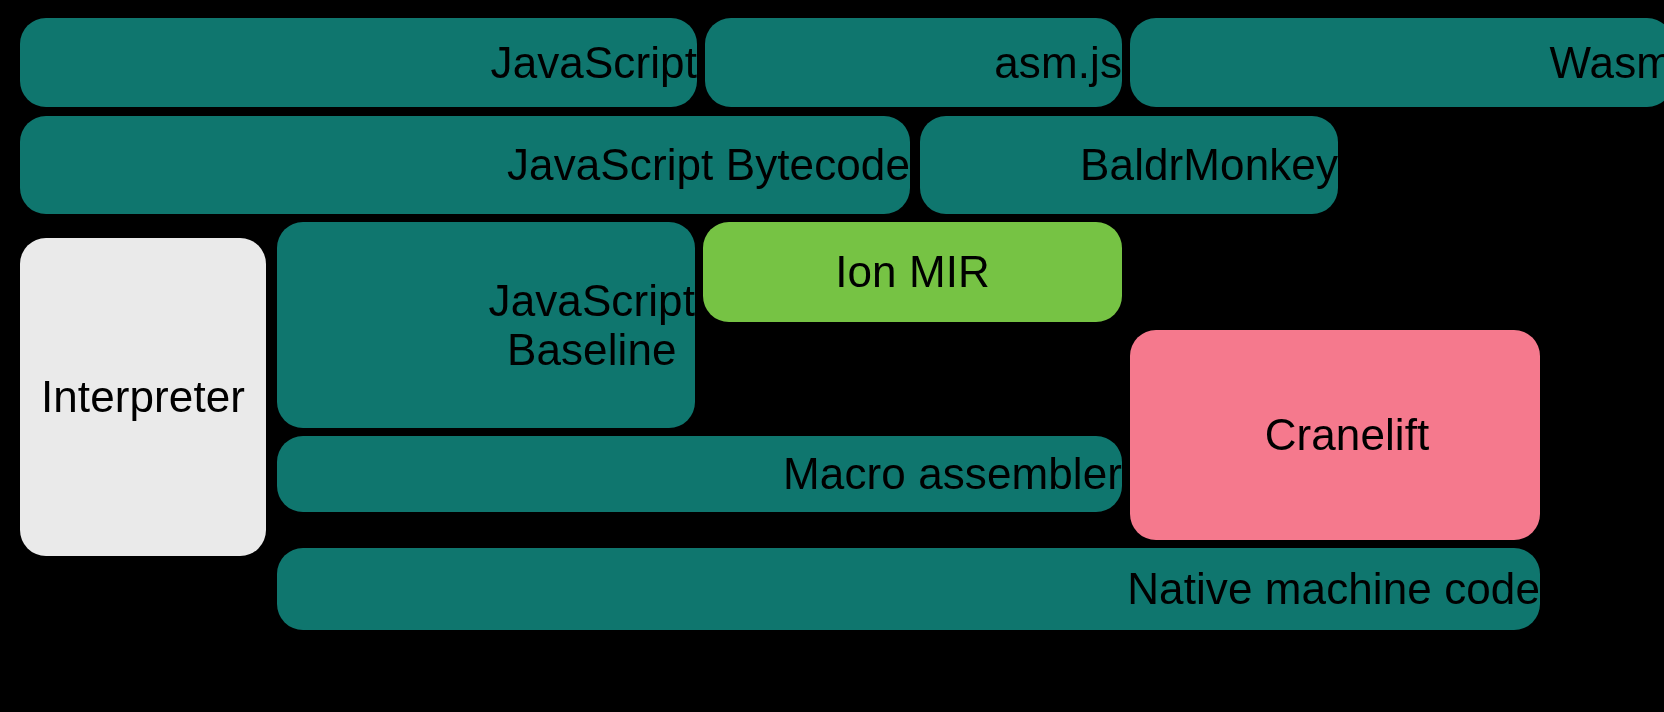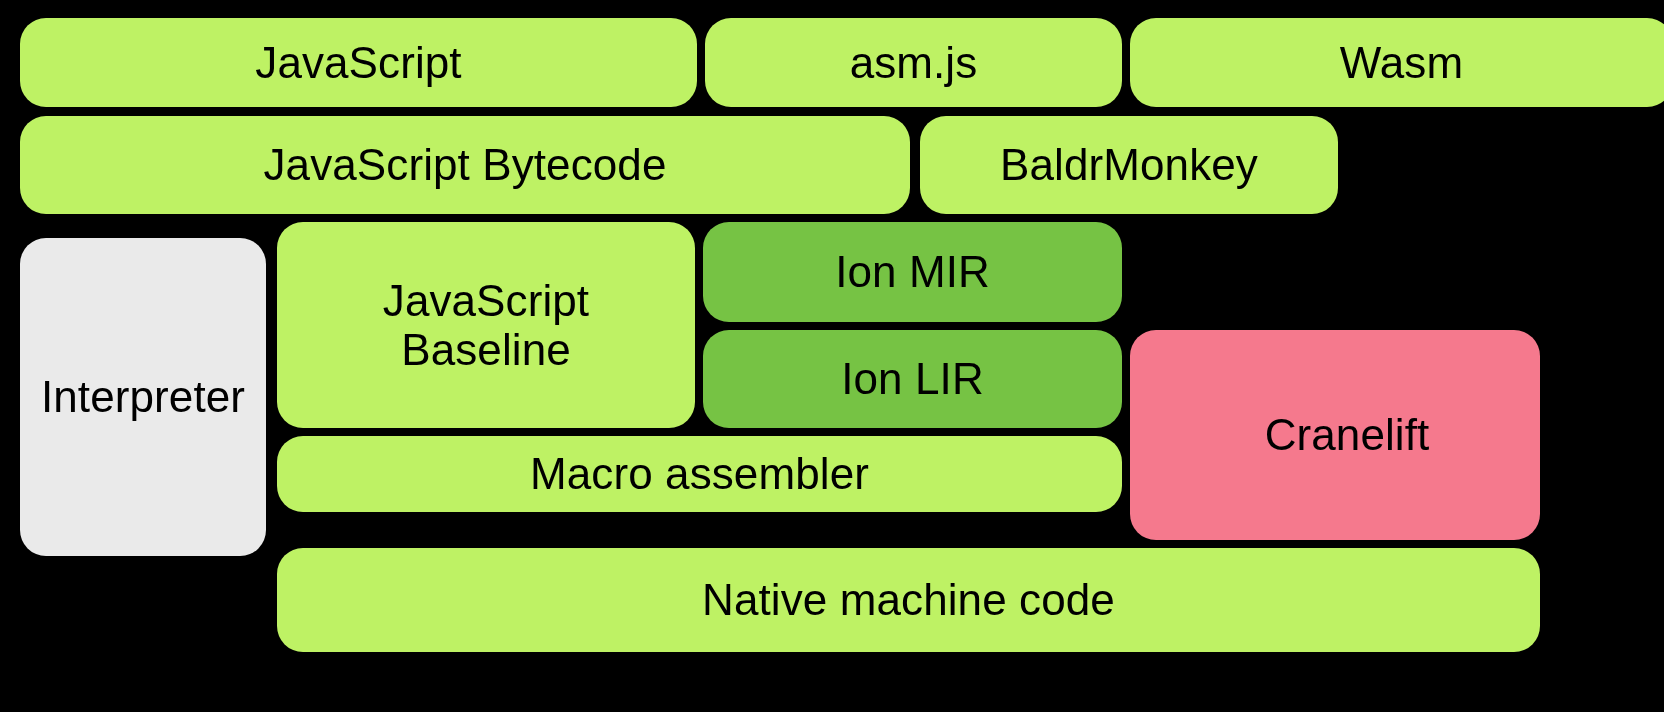--- a/index.html
+++ b/index.html
@@ -25,21 +25,21 @@
     justify-content: center;
     text-align: center;
     color: #000000;
     font-size: 44px;
     line-height: 1.12;
     font-weight: 400;
     letter-spacing: 0.1px;
     white-space: pre-line;
     user-select: none;
   }
-  .box.white  { background: #bef264; }
+  .box.white  { background: #0f766e; justify-content: flex-end; }
   .box.gray   { background: #EAEAEA; }
   .box.green  { background: #76C344; }
   .box.pink   { background: #F5798D; }
   .box-label {
     display: block;
     white-space: pre-line;
   }
 </style>
 </head>
 <body>
@@ -72,29 +72,26 @@
 
   <div class="box white" style="left:277px; top:222px; width:418px; height:206px;">
     <span class="box-label">JavaScript
 Baseline</span>
   </div>
 
   <div class="box green" style="left:703px; top:222px; width:419px; height:100px;">
     <span class="box-label">Ion MIR</span>
   </div>
 
-  <div class="box green" style="left:703px; top:330px; width:419px; height:98px;">
-    <span class="box-label">Ion LIR</span>
-  </div>
 
   <div class="box pink" style="left:1130px; top:330px; width:410px; height:210px;padding-left:24px;">
     <span class="box-label">Cranelift</span>
   </div>
 
   <div class="box white" style="left:277px; top:436px; width:845px; height:76px;">
     <span class="box-label">Macro assembler</span>
   </div>
 
-  <div class="box white" style="left:277px; top:548px; width:1263px; height:104px;">
+  <div class="box white" style="left:277px; top:548px; width:1263px; height:82px;">
     <span class="box-label">Native machine code</span>
   </div>
 
 </div>
 
 </body></html>

